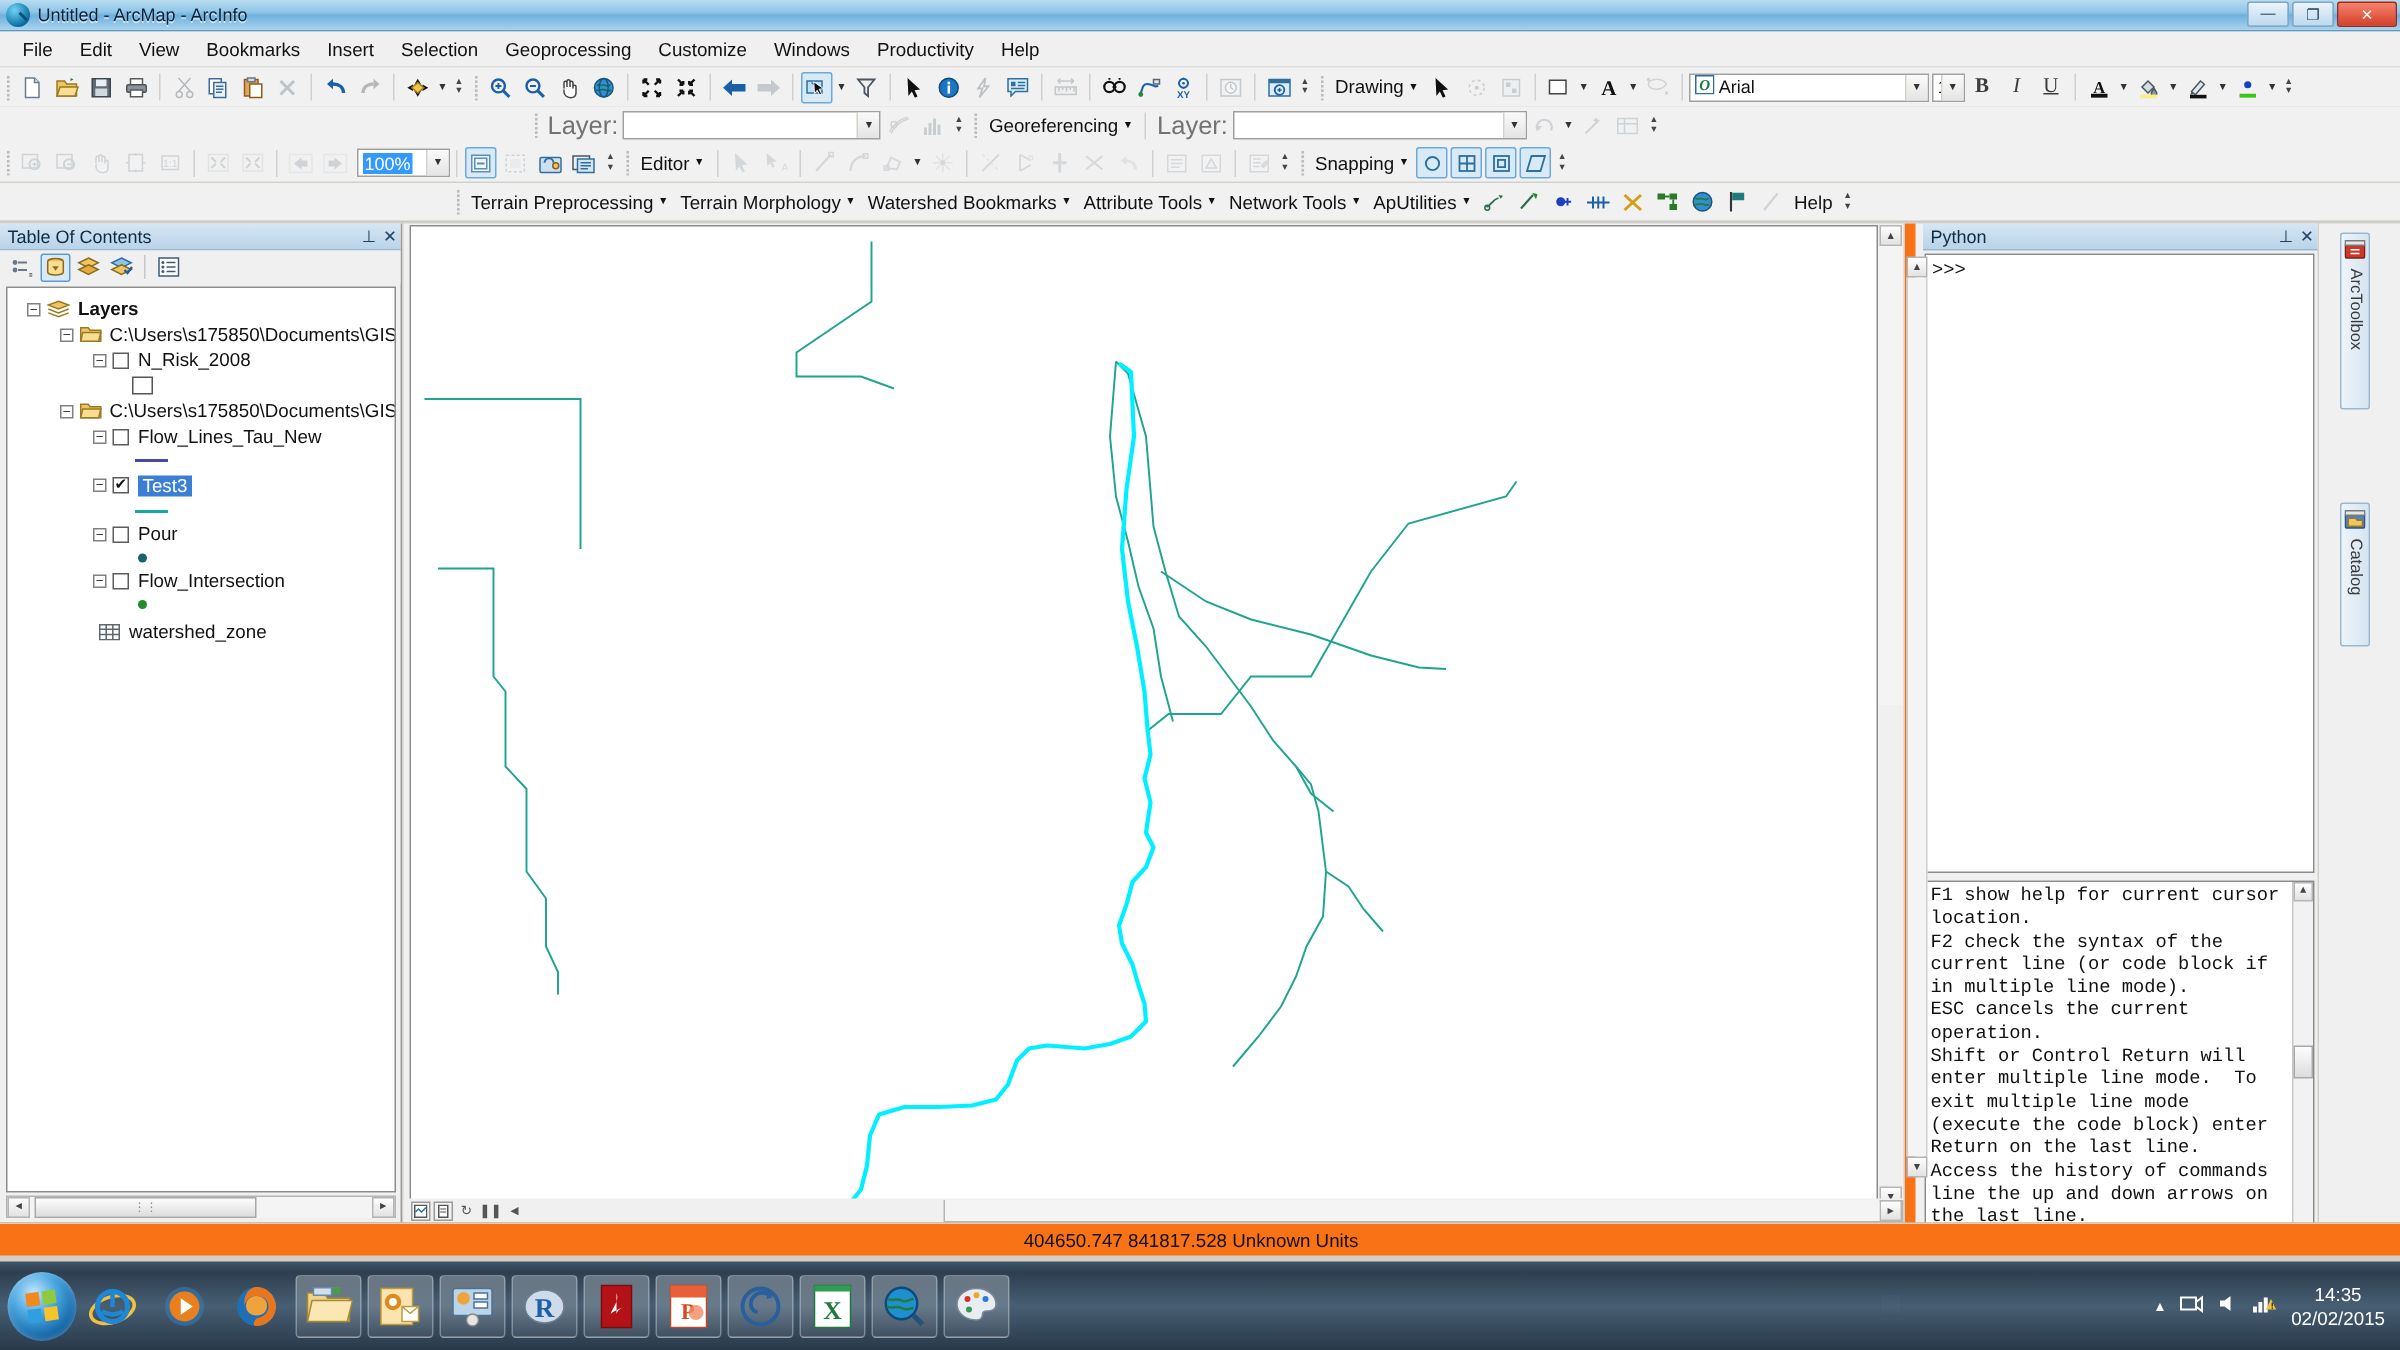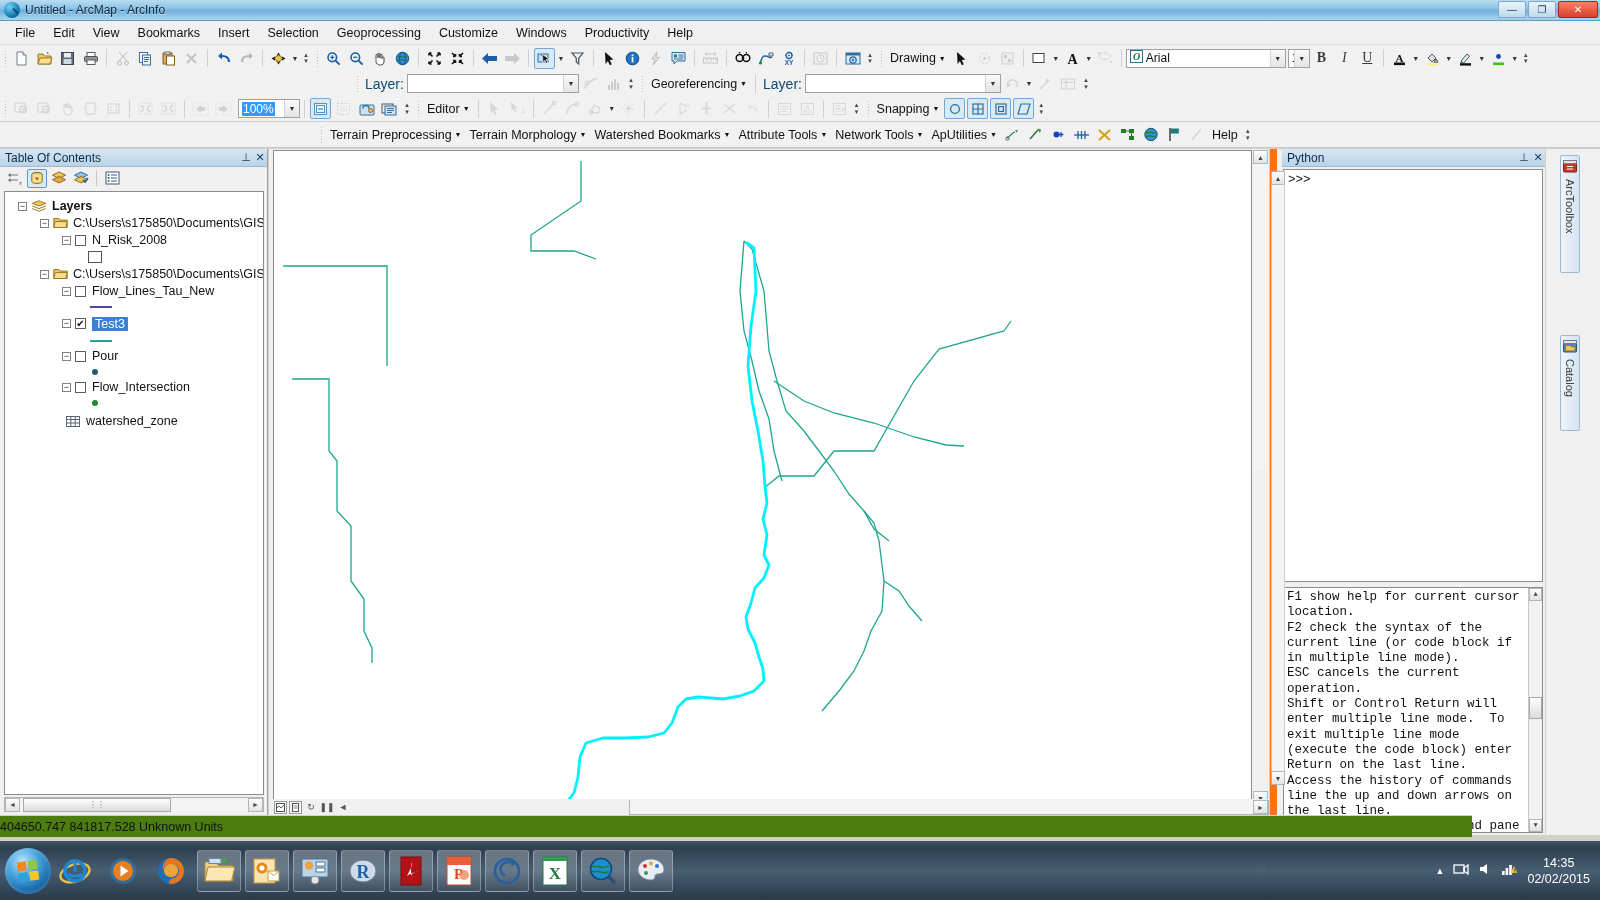--- a/index.html
+++ b/index.html
@@ -57,39 +57,39 @@
 
   
   .toolrow {
     position:absolute; left:0; width:1600px;
     background:#f1f1f1;
     display:flex; align-items:center;
   }
   #toolrow1 { top:45px; height:26px; }
   #toolrow1b { top:71px; height:25px; }
   #toolrow2 { top:96px; height:25px; }
-  #toolrow2b { top:122px; height:26px; border-bottom:1px solid #c8c8c8;padding-left:16px; }
+  #toolrow2b { top:122px; height:26px; border-bottom:1px solid #c8c8c8; }
 
   .grip {
     width:3px; height:17px; margin:0 3px 0 4px; flex:none;
     background-image: radial-gradient(#bdbdbd 45%, transparent 46%);
     background-size: 3px 3px;
   }
   .tb-sep { width:1px; height:18px; background:#d0d0d0; margin:0 4px; flex:none; }
   .tbtn {
     width:21px; height:21px; flex:none; margin:0 1px;
     display:flex; align-items:center; justify-content:center;
     border:1px solid transparent; border-radius:2px;
     font-size:12px; color:#3b3b3b; line-height:1;
   }
   .tbtn.active { border-color:#6fa8dc; background:#d9eaf7; }
   .tbtn.dis { opacity:.38; }
   .tbtn svg { display:block; }
   .caret { width:10px; height:20px; flex:none; display:flex; align-items:center; justify-content:center; font-size:7px; color:#333; }
-  .tb-label { font-size:14px; color:#0c4a6e; padding:0 3px; white-space:nowrap; }
+  .tb-label { font-size:17px; color:#737373; padding:0 3px; white-space:nowrap; }
   .tb-menu { font-size:12.5px; color:#111; padding:2px 4px; white-space:nowrap; display:flex; align-items:center; gap:3px;}
   .overflow {
     width:12px; height:20px; flex:none; display:flex; flex-direction:column;
     align-items:center; justify-content:center; font-size:7px; color:#444; line-height:.9;
   }
 
   .tb-combo {
     height:19px; background:#fff; border:1px solid #a0a0a0;
     display:flex; align-items:center; font-size:12px; color:#111;
     padding-left:3px; flex:none;
@@ -216,23 +216,23 @@
     background:linear-gradient(to right,#eef4fa,#d5e4f1);
     border:1px solid #9bb8ce; border-radius:2px;
     display:flex; flex-direction:column; align-items:center; padding:4px 0 8px;
   }
   .docktab .vtxt {
     writing-mode: vertical-rl; font-size:11px; color:#3a3a3a; margin-top:3px; letter-spacing:0;
   }
 
   
   #statusbar {
-    position:absolute; left:0; top:815px; width:1472px; height:22px;
-    background:#4d7c0f; border-top:1px solid #d0d0d0;
-    display:flex; align-items:center; justify-content:flex-start;
+    position:absolute; left:0; top:815px; width:1600px; height:22px;
+    background:#f97316; border-top:1px solid #d0d0d0;
+    display:flex; align-items:center; justify-content:center;
   }
   #coords { font-size:12.5px; color:#111; padding-right:12px; white-space:nowrap; }
 
   
   #taskbar {
     position:absolute; left:0; top:841px; width:1600px; height:59px;
     background:linear-gradient(to bottom, rgba(60,82,102,.97) 0%, rgba(40,58,76,.97) 12%, rgba(64,88,110,.95) 50%, rgba(35,52,70,.97) 100%);
     display:flex; align-items:center;
   }
   .startorb {

